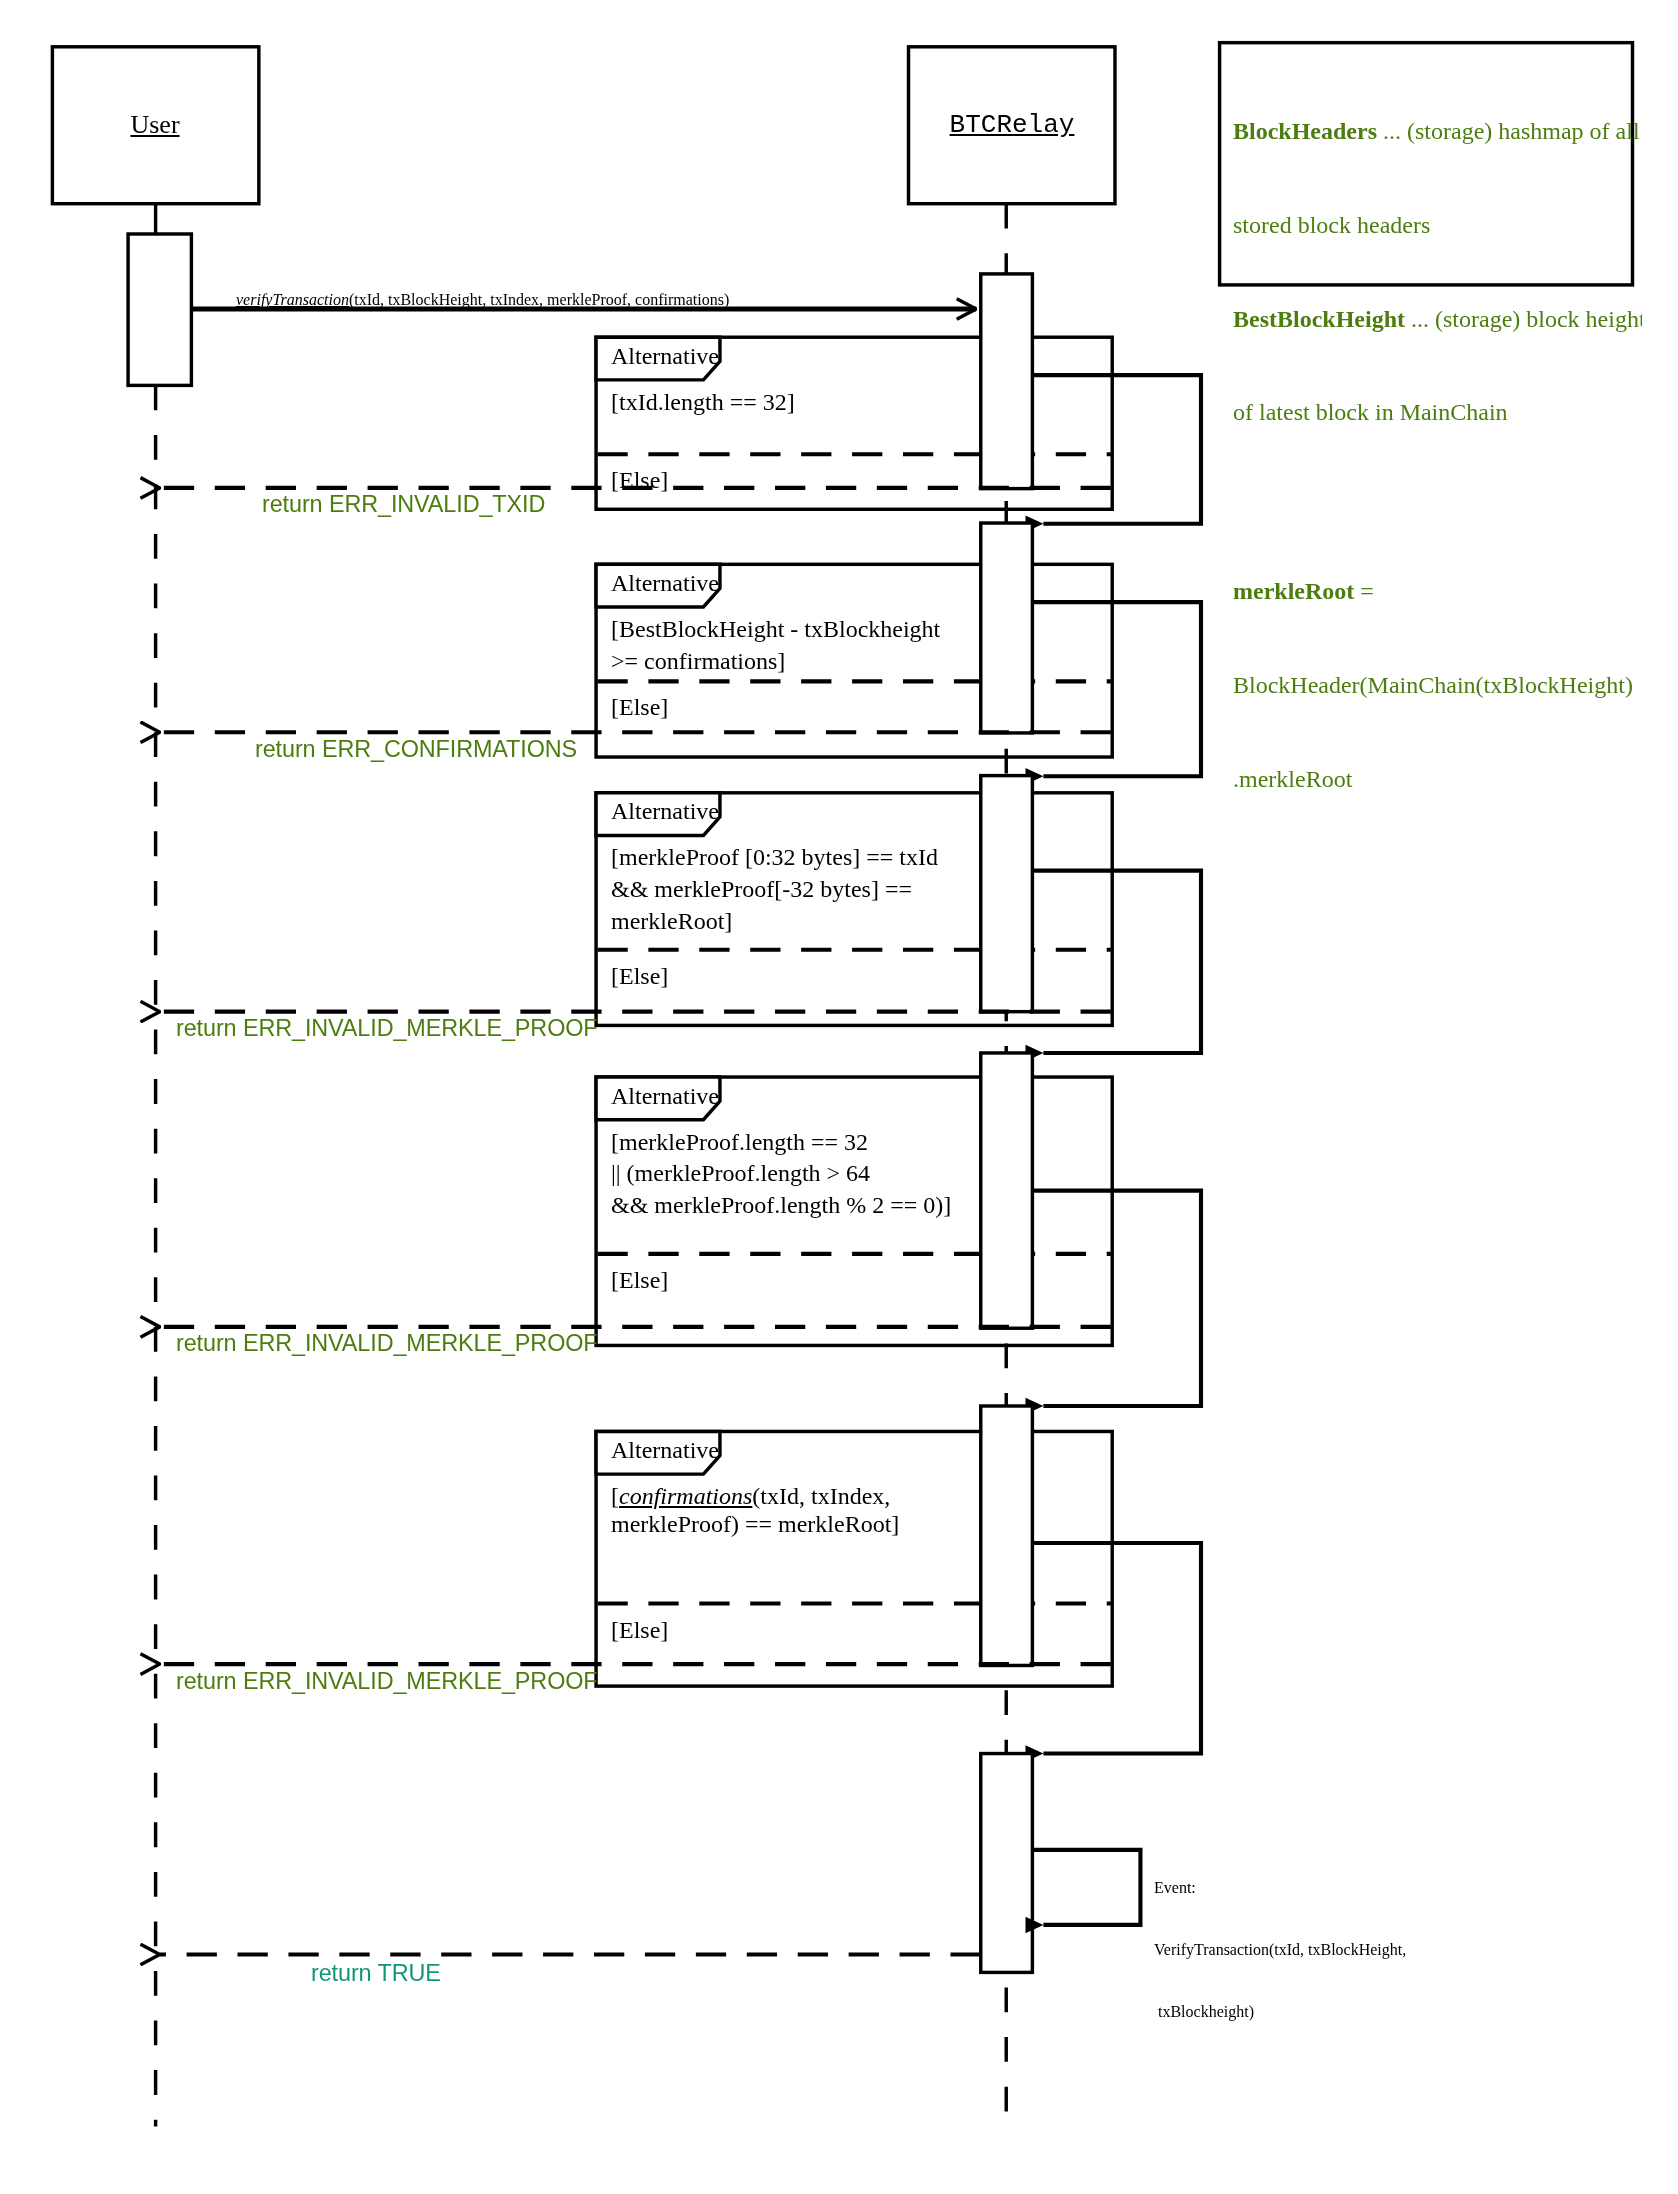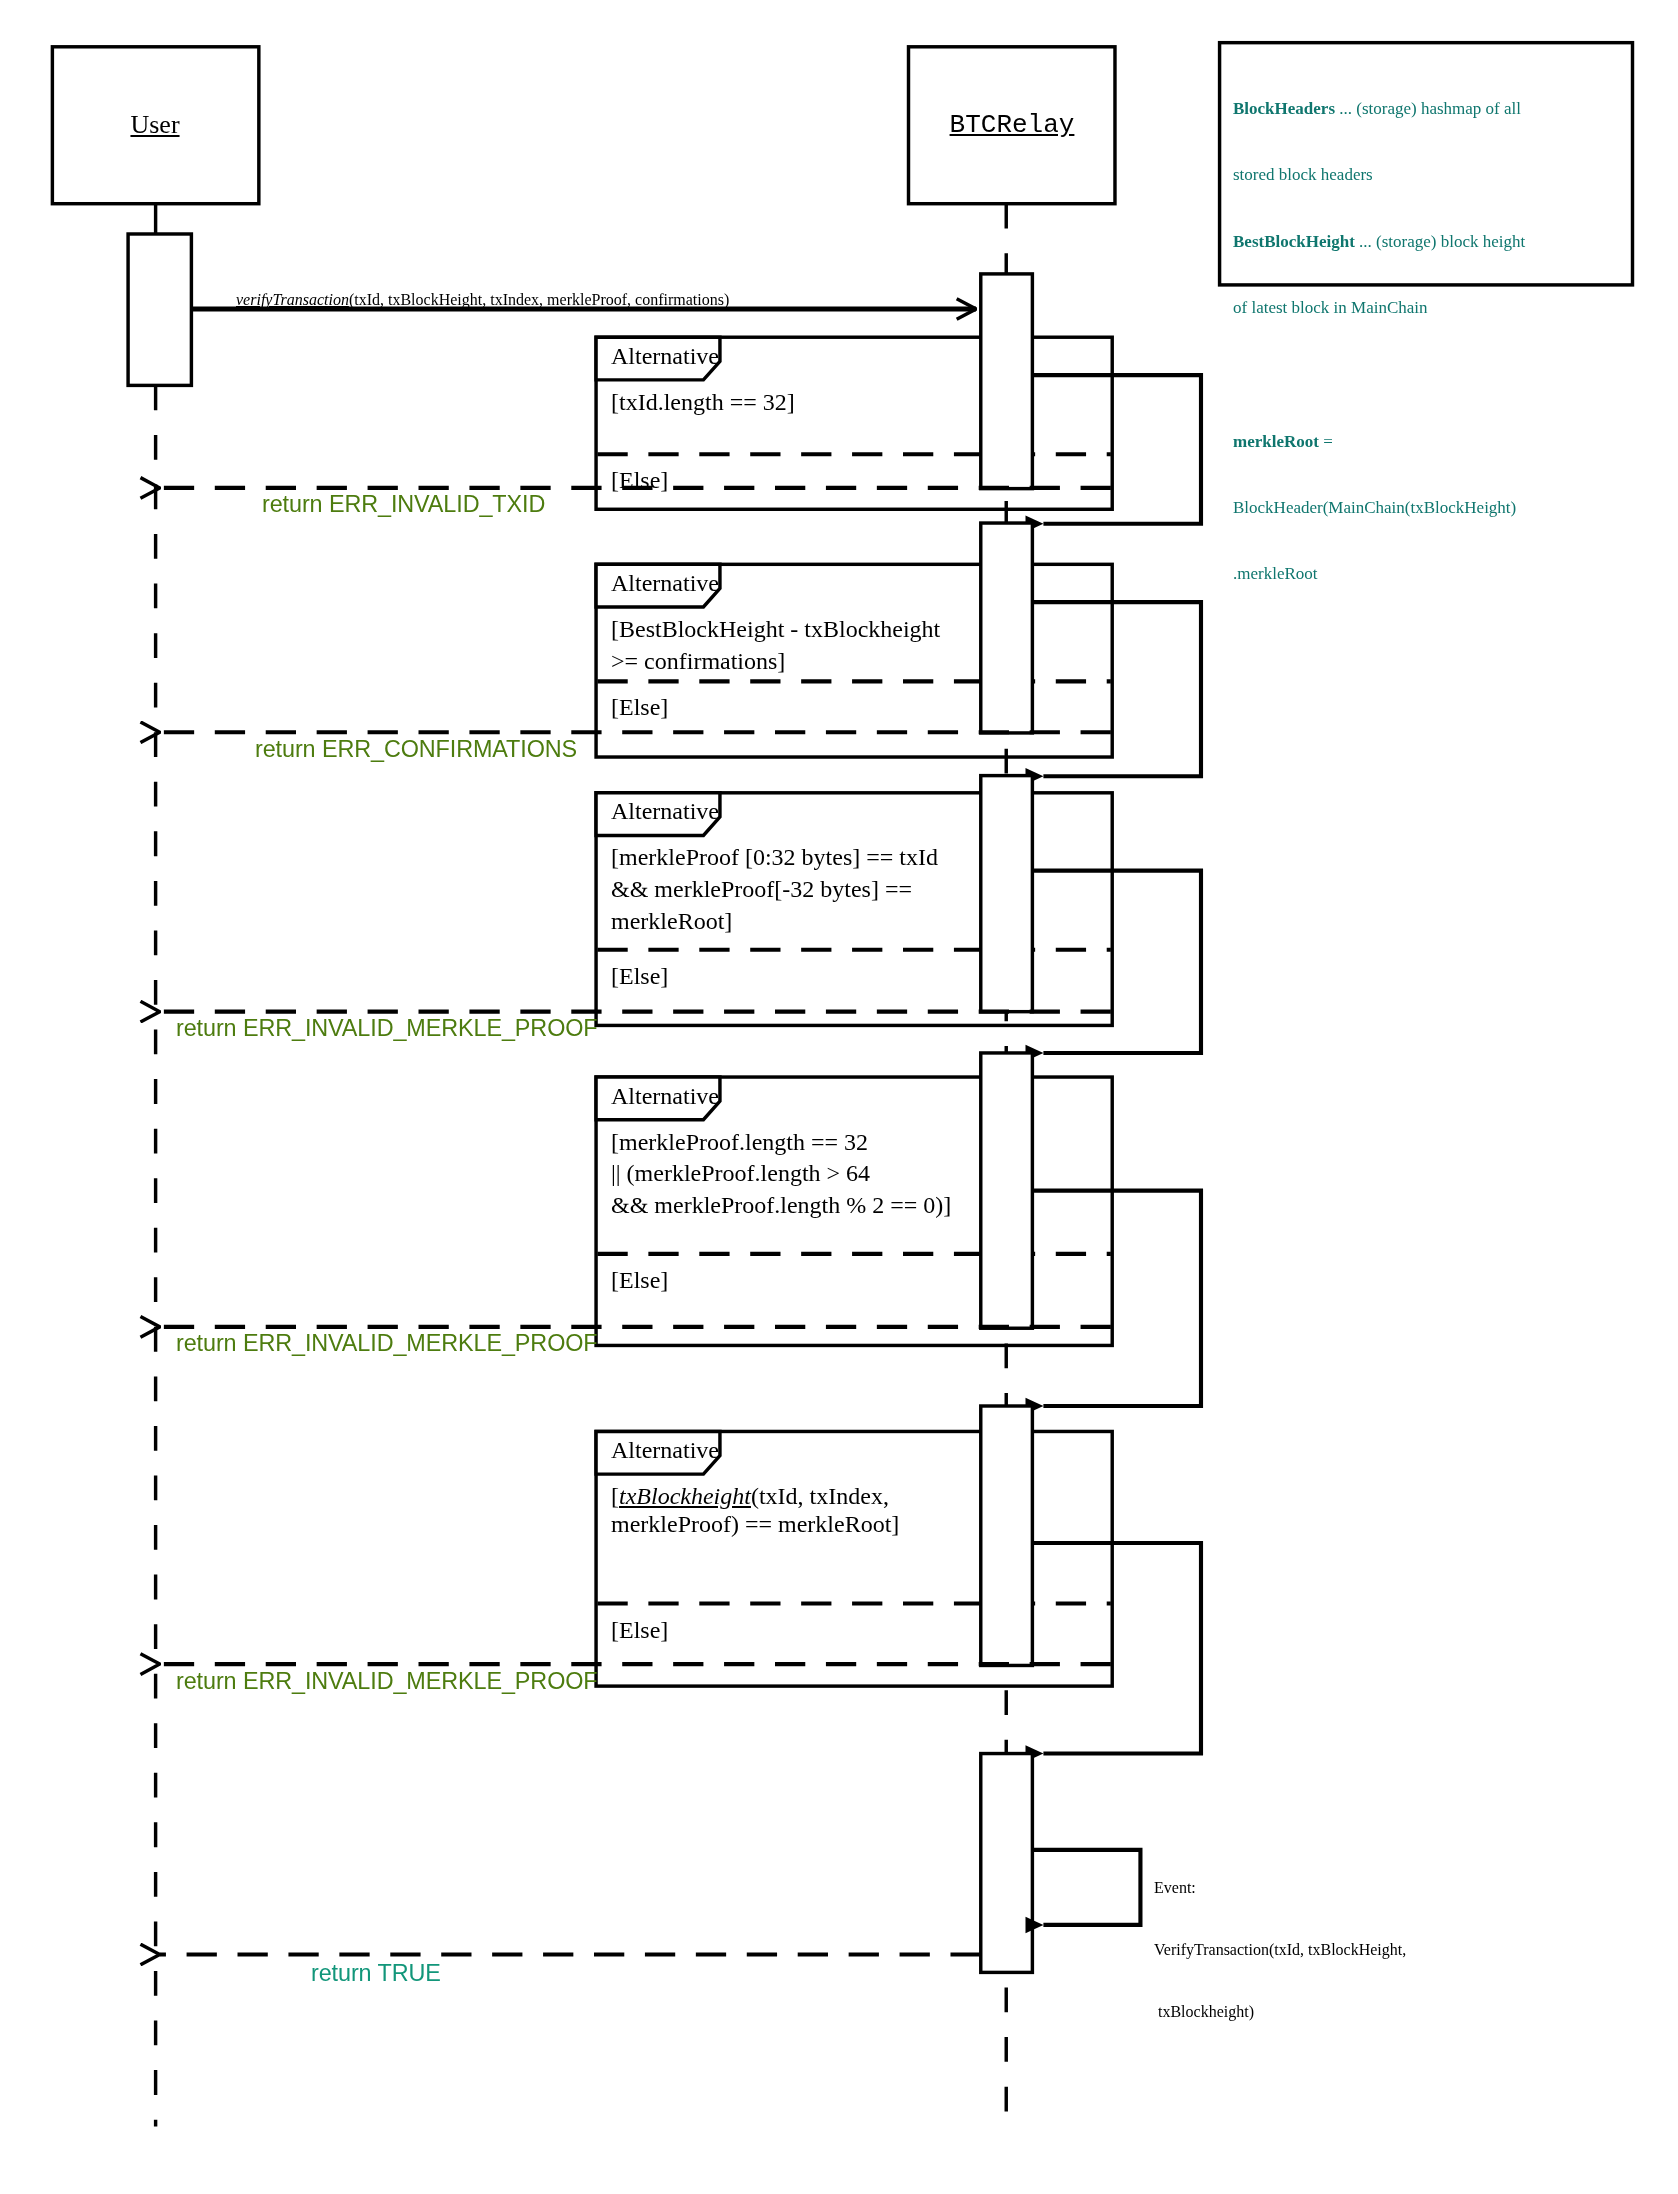--- a/index.html
+++ b/index.html
@@ -4,21 +4,21 @@
 <title>BTCRelay verifyTransaction sequence diagram</title>
 <style>
   html,body{margin:0;padding:0;background:#ffffff;}
   body{font-family:"Liberation Serif",serif;}
   #canvas{position:relative;width:1642px;height:2194px;background:#fff;overflow:hidden;}
   svg#diagram{position:absolute;left:0;top:0;width:1678px;height:2194px;}
 
   .txt{position:absolute;white-space:pre;font-family:"Liberation Serif",serif;color:#000;}
 
   .participant-label{font-size:26px;text-decoration:underline;}
-  .legend-text{font-size:17px;line-height:1.30;color:#0f766e;font-family:"Liberation Serif",serif;}
+  .legend-text{font-size:24px;line-height:1.30;color:#4d7c0f;font-family:"Liberation Serif",serif;}
   .legend-text b{font-weight:bold;}
 
   .msg-label{font-size:16px;}
   .msg-label i{font-style:italic;text-decoration:underline;}
   .alt-tag{font-size:24px;}
   .cond{font-size:24px;line-height:1.33;}
   .ret{font-size:23.4px;font-family:"Liberation Sans",sans-serif;letter-spacing:-0.1px;}
   .ret.err{color:#4d7c0f;}
   .ret.ok{color:#12967a;}
   .event-label{font-size:16px;line-height:1.30;}
@@ -151,21 +151,21 @@
   <div class="txt ret err" style="left:176px; top:1015px;">return ERR_INVALID_MERKLE_PROOF</div>
 
   <div class="txt alt-tag" style="left:611px; top:1083px;">Alternative</div>
   <div class="txt cond" style="left:611px; top:1127px;">[merkleProof.length == 32</div>
   <div class="txt cond" style="left:611px; top:1158px;">|| (merkleProof.length &gt; 64</div>
   <div class="txt cond" style="left:611px; top:1190px;">&amp;&amp; merkleProof.length % 2 == 0)]</div>
   <div class="txt cond" style="left:611px; top:1265px;">[Else]</div>
   <div class="txt ret err" style="left:176px; top:1330px;">return ERR_INVALID_MERKLE_PROOF</div>
 
   <div class="txt alt-tag" style="left:611px; top:1437px;">Alternative</div>
-  <div class="txt cond" style="left:611px; top:1481px;"><span>[</span><i style="text-decoration:underline;">txBlockheight</i><span>(txId, txIndex,</span></div>
+  <div class="txt cond" style="left:611px; top:1481px;"><span>[</span><i style="text-decoration:underline;">confirmations</i><span>(txId, txIndex,</span></div>
   <div class="txt cond" style="left:611px; top:1509px;text-align:right;">merkleProof) == merkleRoot]</div>
   <div class="txt cond" style="left:611px; top:1615px;">[Else]</div>
   <div class="txt ret err" style="left:176px; top:1668px;">return ERR_INVALID_MERKLE_PROOF</div>
 
   <div class="txt event-label" style="left:1154px; top:1836px;">
     <div>Event:</div>
     <div>VerifyTransaction(txId, txBlockHeight,</div>
     <div> txBlockheight)</div>
   </div>
 

